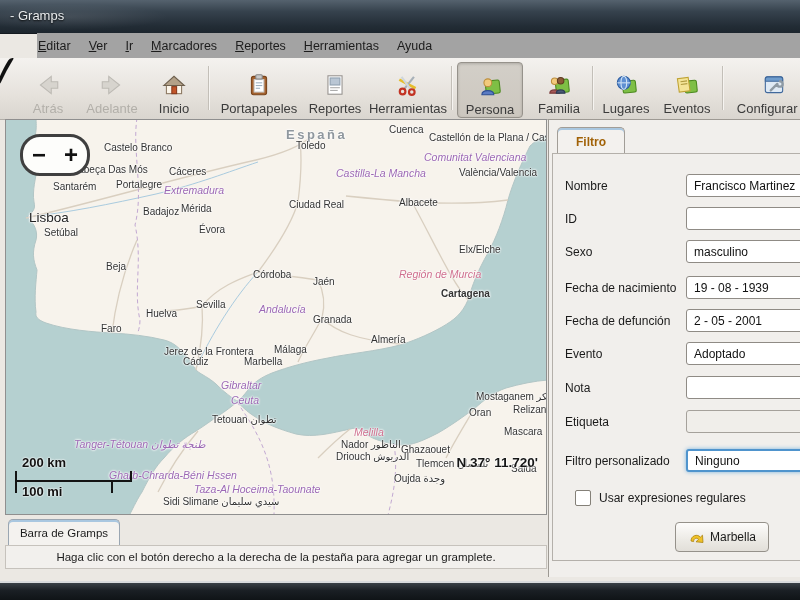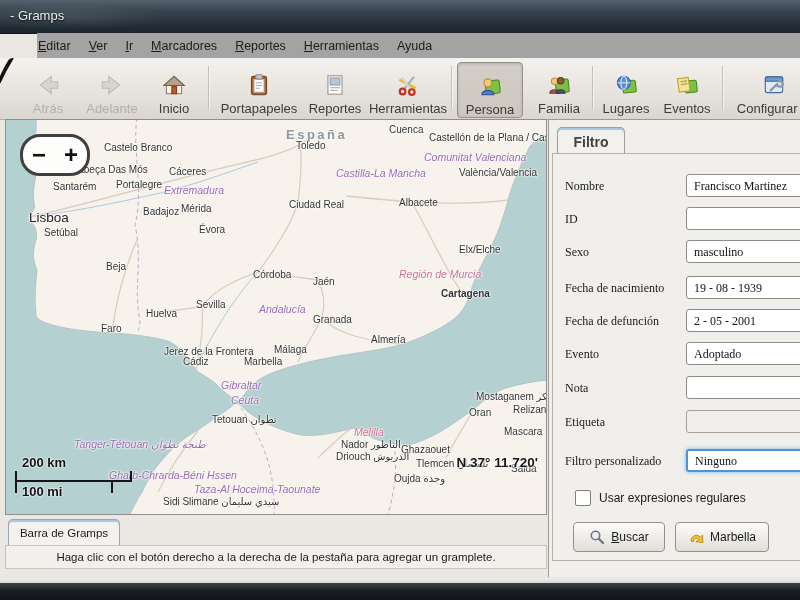--- a/index.html
+++ b/index.html
@@ -67,24 +67,24 @@
   
   .bottom-band{position:absolute;left:0;top:581px;width:800px;height:19px;
     border-top:2px solid #d9dbdd;
     background:linear-gradient(#3a4147,#1a1f24 40%,#0d1114);}
   
   .panel{position:absolute;left:548px;top:119px;width:252px;height:457px;overflow:hidden;
     background:#f1efec;border-left:1px solid #9d9993;border-top:1px solid #9d9993;}
   .panel-tab{position:absolute;left:8px;top:7px;width:66px;height:27px;background:#f3f1ee;
     border:1px solid #a19d97;border-bottom:none;border-radius:5px 5px 0 0;
     box-shadow:inset 0 2px 0 #a9c7e0;display:flex;align-items:center;justify-content:center;
-    font-size:14px;font-weight:bold;color:#404040;}
+    font-size:12px;font-weight:bold;color:#a16207;}
   .panel-frame{position:absolute;left:3px;top:33px;width:247px;height:406px;
     border:1px solid #b4b0aa;background:#f1efec;}
-  .f-row{position:absolute;left:0;width:100%;height:26px;font-family:Liberation Serif, serif;}
+  .f-row{position:absolute;left:0;width:100%;height:26px;}
   .f-label{position:absolute;left:12px;top:5px;font-size:12px;color:#1a1a1a;white-space:nowrap;}
   .f-field{position:absolute;left:133px;top:0;width:160px;height:23px;background:#fff;
     border:1px solid #8f8b85;border-radius:3px;font-size:12px;color:#111;
     line-height:22px;padding-left:7px;box-sizing:border-box;}
   .f-field.muted{background:#f0eeea;border-color:#a5a19b;}
   .f-field.focused{border:2px solid #4f94cd;box-shadow:0 0 4px #7ab3dd;line-height:20px;background:#fff;}
   .chk-row{position:absolute;left:22px;top:336px;display:flex;align-items:center;gap:8px;}
   .chk-box{width:14px;height:14px;background:#fff;border:1px solid #848078;border-radius:2px;}
   .chk-label{font-size:12px;color:#1a1a1a;}
   .p-btn{position:absolute;top:368px;height:28px;display:flex;align-items:center;justify-content:center;
@@ -407,27 +407,20 @@
           <span class="f-label">Filtro personalizado</span>
           <div class="f-field focused">Ninguno</div>
         </div>
       </div>
 
     <div class="chk-row">
       <div class="chk-box"></div>
       <span class="chk-label">Usar expresiones regulares</span>
     </div>
 
-    <div class="p-btn" id="btn-find">
-      <svg width="16" height="16" viewBox="0 0 16 16">
-        <circle cx="6.5" cy="6.5" r="4.2" fill="#eaf1f7" stroke="#767676" stroke-width="1.6"></circle>
-        <line x1="10" y1="10" x2="14" y2="14" stroke="#767676" stroke-width="2.4" stroke-linecap="round"></line>
-      </svg>
-      <span id="find-label"><u>B</u>uscar</span>
-    </div>
 
     <div class="p-btn" id="btn-clear">
       <svg width="16" height="16" viewBox="0 0 16 16">
         <path d="M3 12 C3 6.5 9.5 4.5 12.3 8.2 L14.5 6.2 L15 13.5 L8 12.8 L10.6 10.4 C8.8 8.2 5.6 9.2 5.6 12.6 Z" fill="#f0c228" stroke="#ab8312" stroke-width="0.8"></path>
       </svg>
       <span>Marbella</span>
     </div>
   </div>
 </div>
 

